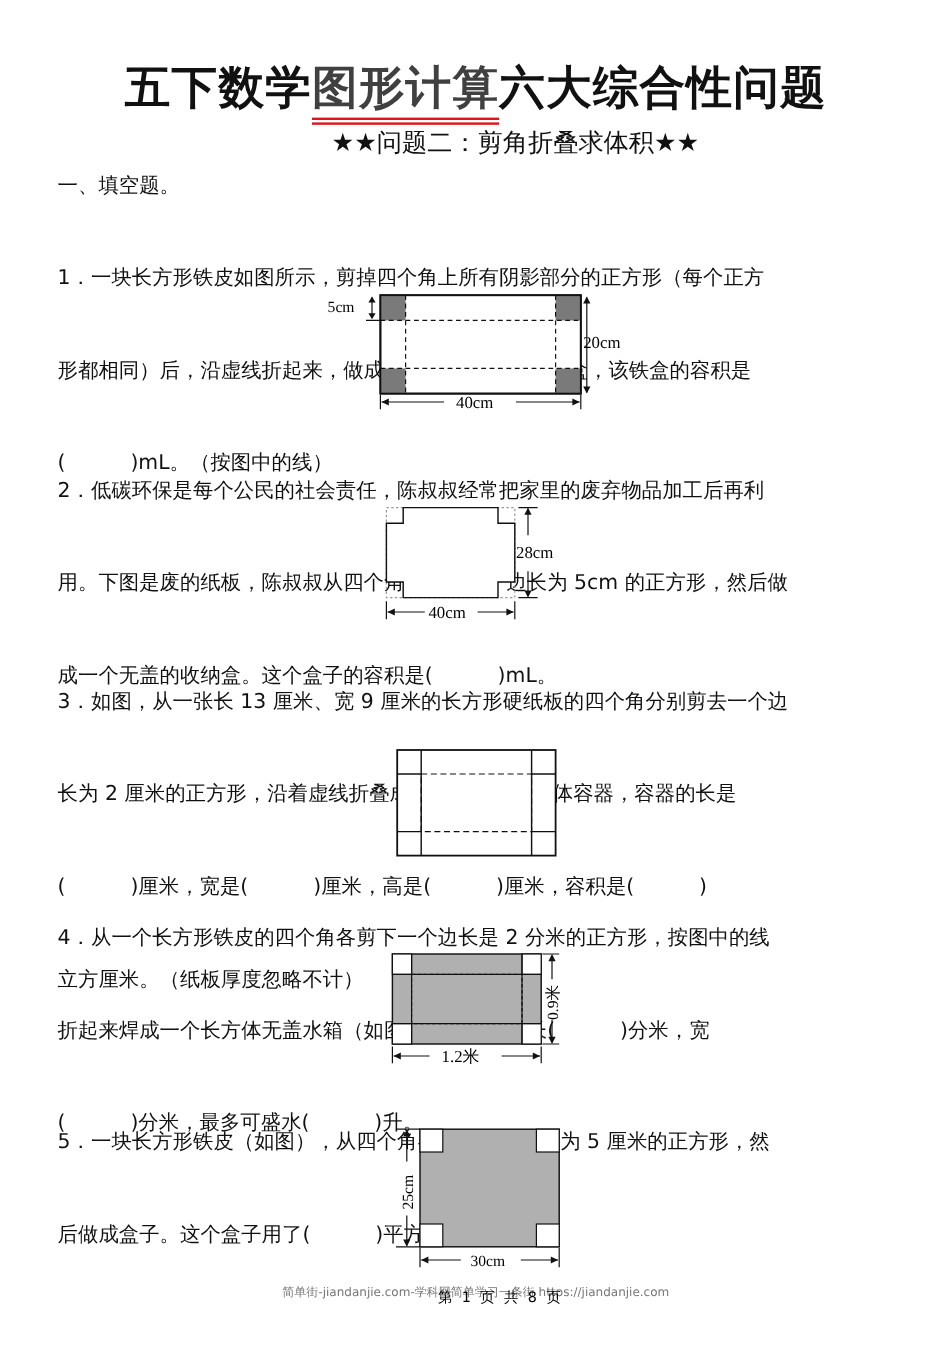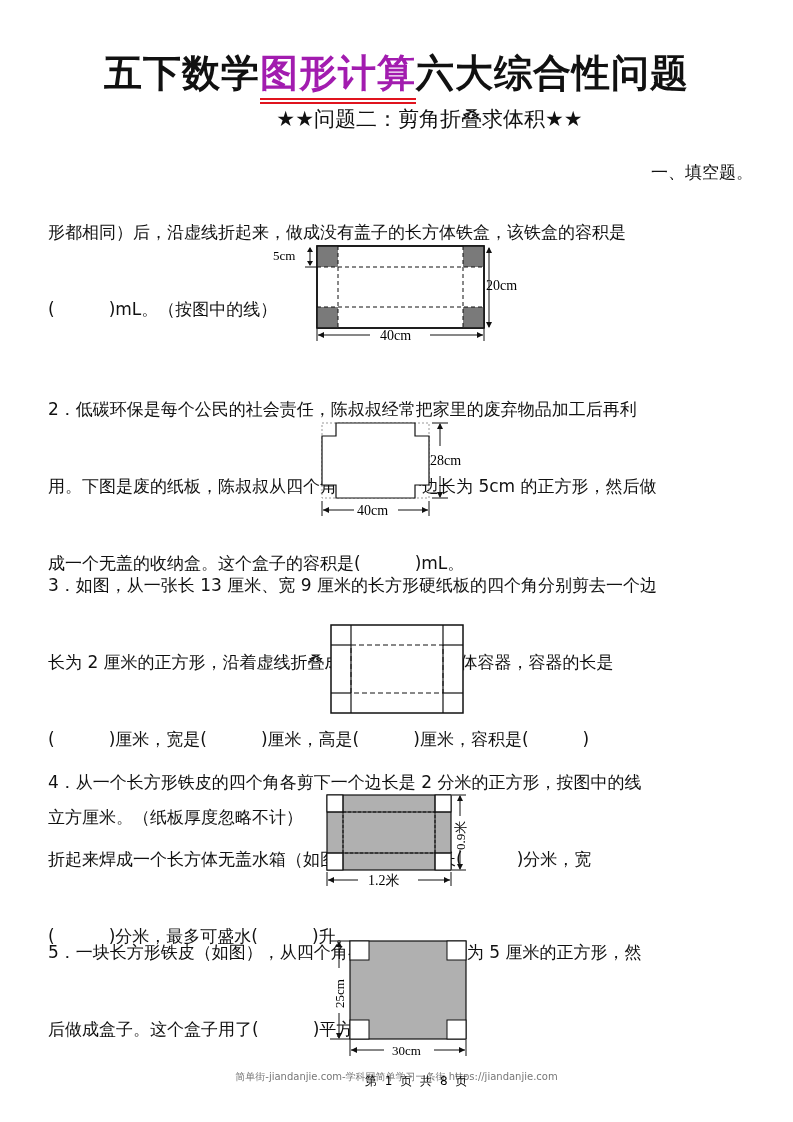--- a/index.html
+++ b/index.html
@@ -1,41 +1,42 @@
 <!DOCTYPE html>
 <html><head>
 <meta charset="utf-8">
 <style>
   html, body { margin: 0; padding: 0; background: #ffffff; }
   body { width: 793px; height: 1122px; position: relative; overflow: hidden;
          font-family: "DejaVu Sans", "Liberation Sans", sans-serif; color: #111; }
   .title { position: absolute; top: 48px; left: 0; width: 793px; text-align: center;
            font-size: 38px; font-weight: bold; letter-spacing: 1px; line-height: 50px; }
-  .title .red { color: #a21caf; position: relative; display: inline-block; }
+  .title .red { color: #404040; position: relative; display: inline-block; }
   .title .red::after { content: ""; position: absolute; left: 0; right: 0; bottom: -6px;
            border-top: 2px solid #e0141e; border-bottom: 2px solid #e0141e; height: 2px; }
   .subtitle { position: absolute; top: 104px; left: 0; width: 793px; text-align: center;
               font-size: 21px; font-weight: normal; line-height: 30px; margin-left: 33px; }
   .text { position: absolute; left: 48px; width: 705px; font-size: 17px; line-height: 25.8px;
           white-space: pre-wrap; }
   svg text { font-family: "Liberation Serif", "DejaVu Serif", serif; }
   .fig { position: absolute; }
   .footer { position: absolute; top: 1070px; left: 0; width: 793px; text-align: center;
             font-size: 10px; color: #777; }
   .pagenum { position: absolute; top: 1073px; left: 365px; font-size: 12px; color: #000000; letter-spacing: 2px; }
 </style>
 </head>
 <body>
 
 <div class="title"><span>五下数学</span><span class="red">图形计算</span><span>六大综合性问题</span></div>
 <div class="subtitle">★★问题二：剪角折叠求体积★★</div>
 
-<div class="text" style="top:160px;text-align:right;">一、填空题。</div>
+<div class="text" style="top:143px;">一、填空题。</div>
 
 <div class="text" style="top:168px;">
+  <div>1．一块长方形铁皮如图所示，剪掉四个角上所有阴影部分的正方形（每个正方</div>
   <div>形都相同）后，沿虚线折起来，做成没有盖子的长方体铁盒，该铁盒的容积是</div>
   <div>(          )mL。（按图中的线）</div>
 </div>
 <svg class="fig" style="left:270px; top:243px;" width="260" height="100" viewBox="0 0 260 100">
   <rect x="47" y="3" width="167" height="82" fill="#fff" stroke="#111" stroke-width="1.5"></rect>
   <rect x="47" y="3" width="21" height="21" fill="#7a7a7a"></rect>
   <rect x="193" y="3" width="21" height="21" fill="#7a7a7a"></rect>
   <rect x="47" y="64" width="21" height="21" fill="#7a7a7a"></rect>
   <rect x="193" y="64" width="21" height="21" fill="#7a7a7a"></rect>
   <rect x="47" y="3" width="167" height="82" fill="none" stroke="#111" stroke-width="1.5"></rect>

